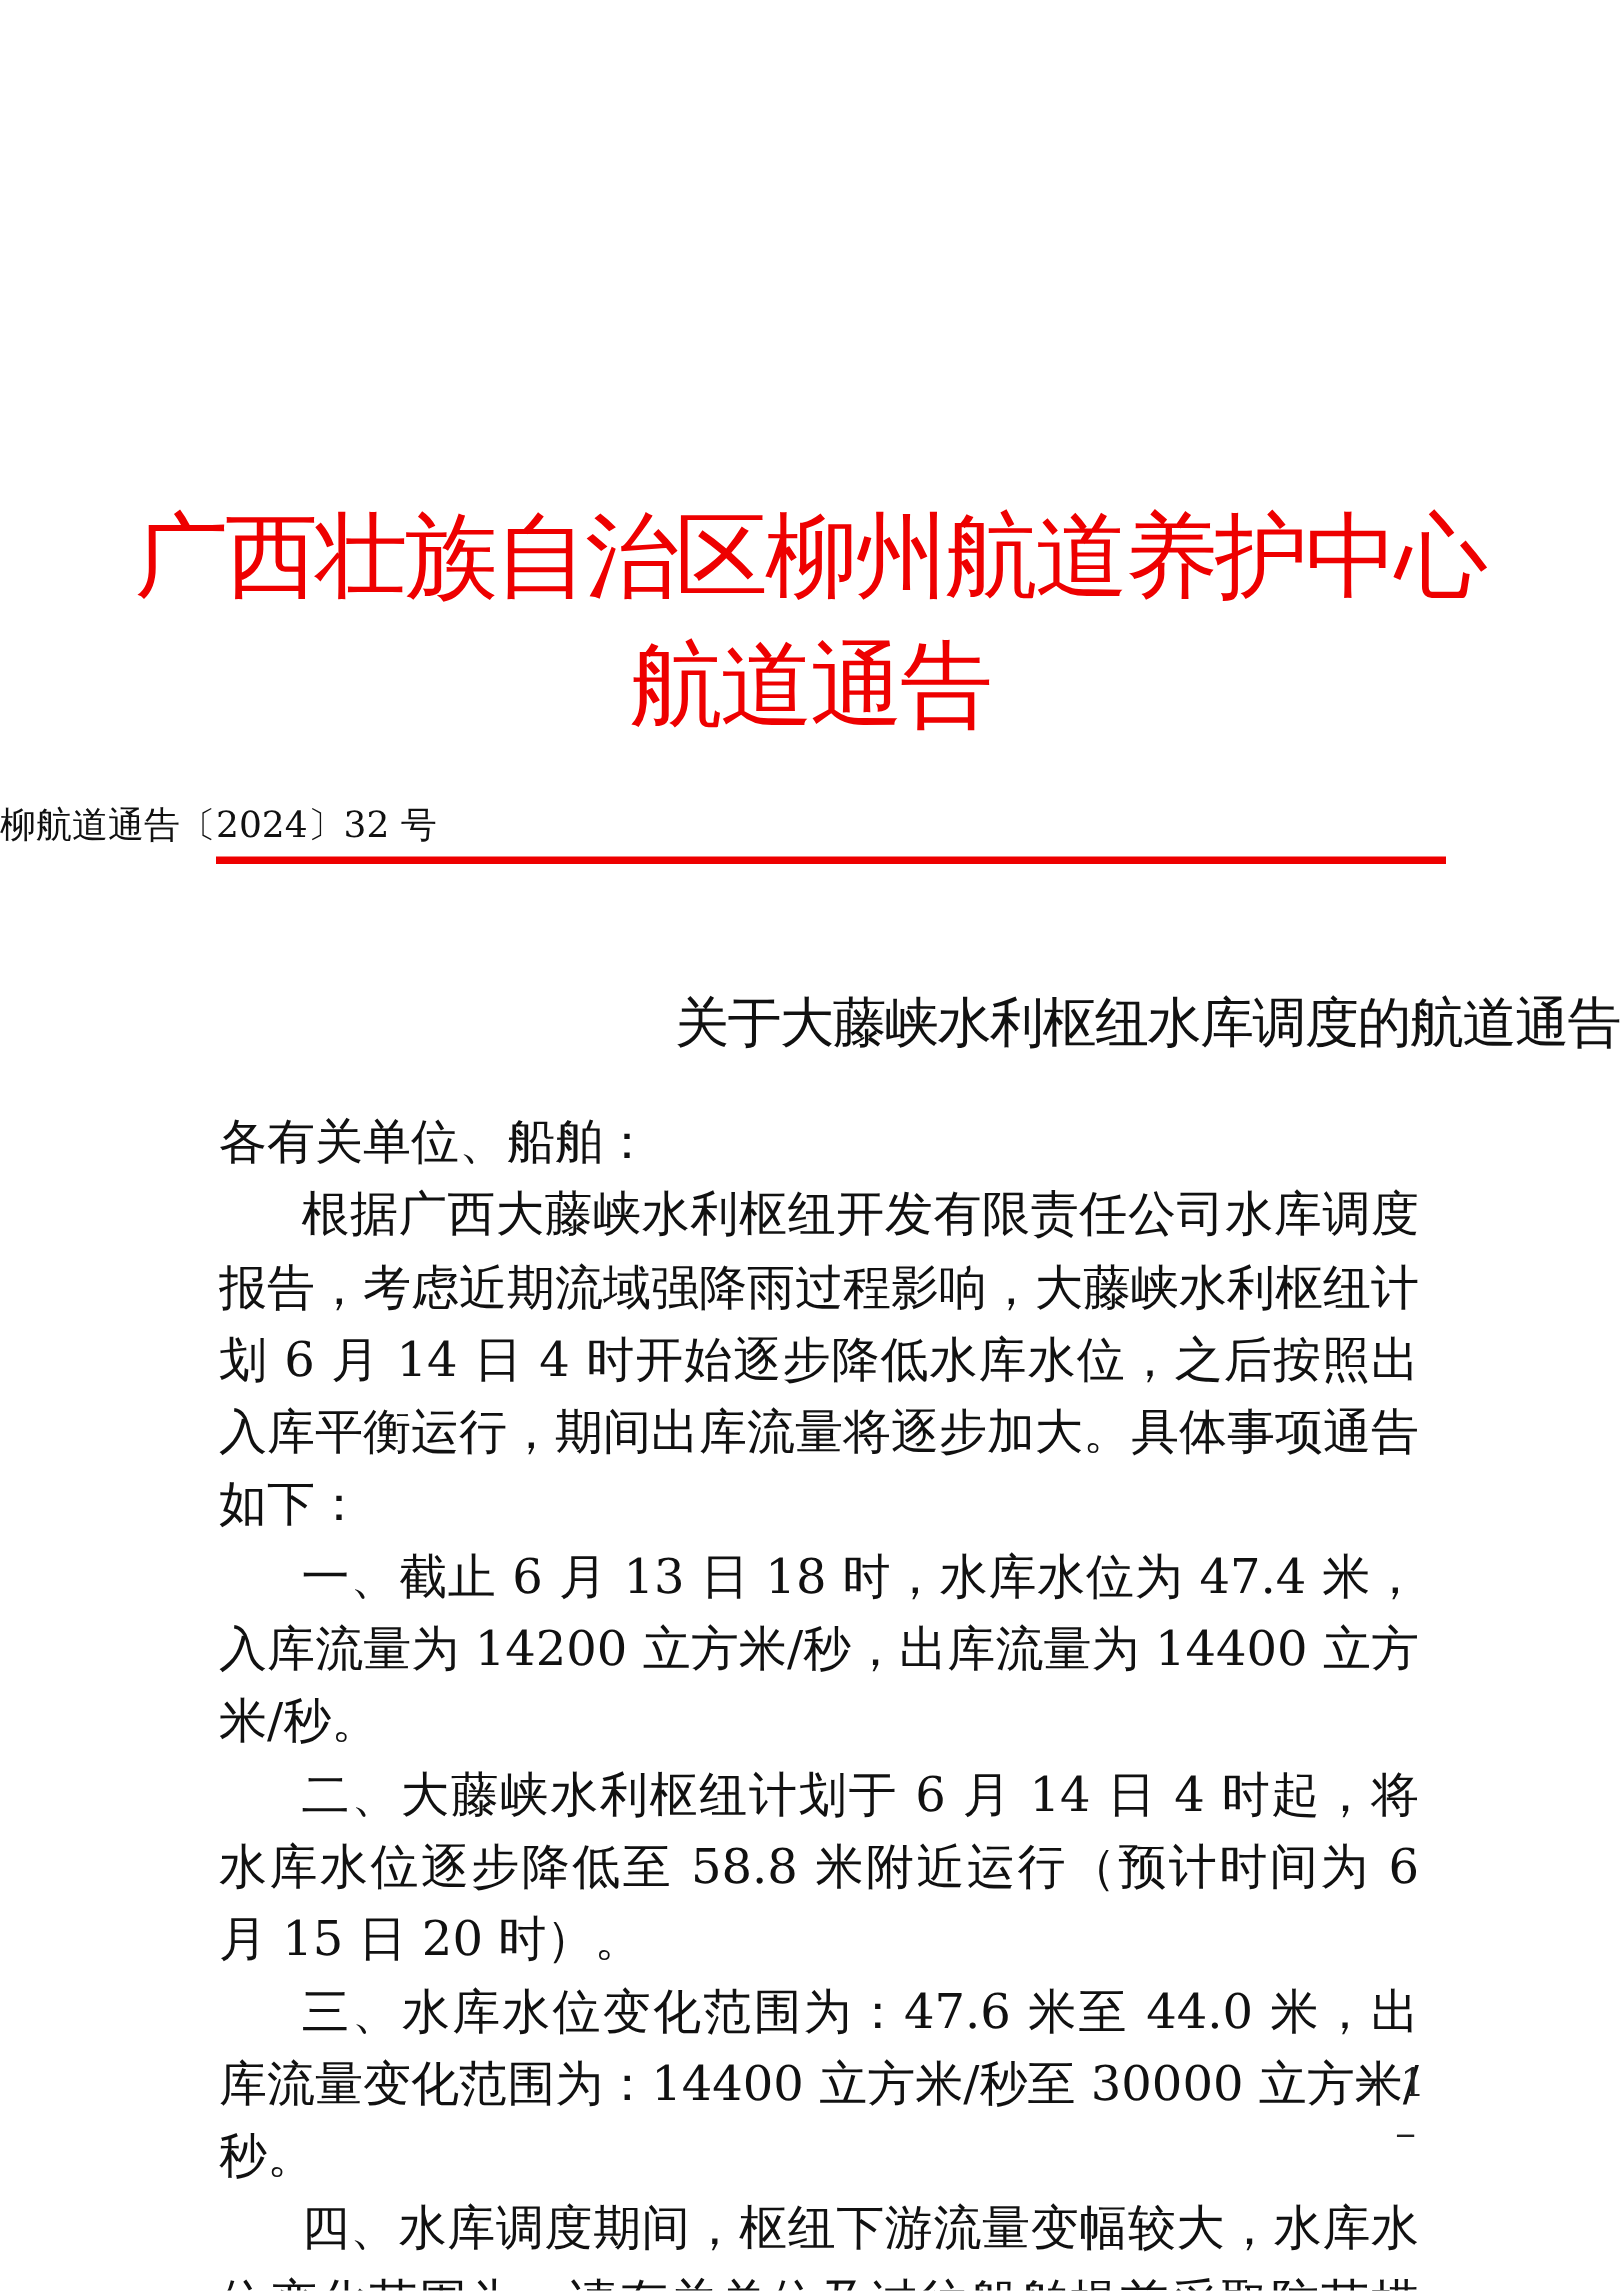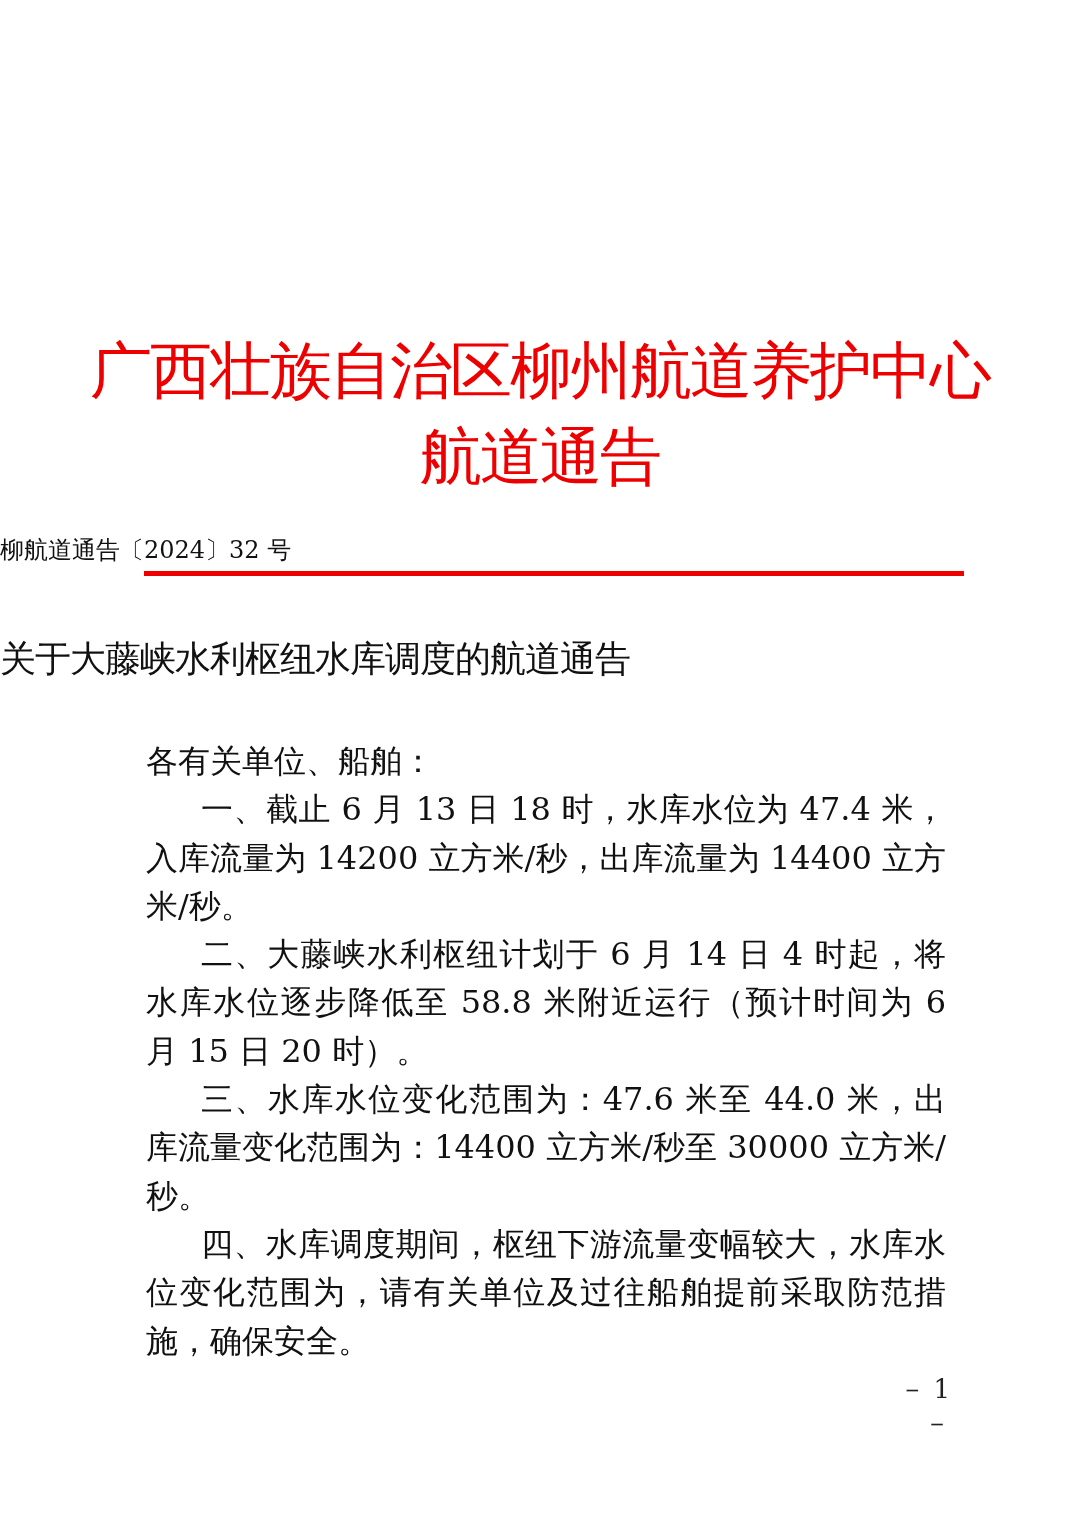--- a/index.html
+++ b/index.html
@@ -49,24 +49,24 @@
   .red-rule {
     position: absolute;
     top: 571px;
     left: 144px;
     width: 820px;
     height: 5px;
     background: #ee0000;
   }
   .notice-title {
     position: absolute;
-    top: 636px;
+    top: 660px;
     left: 0;
     width: 1080px;
-    text-align: left;
+    text-align: right;
     font-family: "DejaVu Sans", "Liberation Sans", sans-serif;
     font-size: 36px;
     line-height: 46px;
     letter-spacing: -1px;
     color: #111111;
   }
   .body-text {
     position: absolute;
     left: 146px;
     width: 800px;
@@ -103,20 +103,21 @@
   <div class="org-title line2">航道通告</div>
 
   <div class="doc-number">柳航道通告〔2024〕32 号</div>
 
   <div class="red-rule"></div>
 
   <div class="notice-title">关于大藤峡水利枢纽水库调度的航道通告</div>
 
   <div class="body-text">
     <p>各有关单位、船舶：</p>
+    <p class="indent">根据广西大藤峡水利枢纽开发有限责任公司水库调度报告，考虑近期流域强降雨过程影响，大藤峡水利枢纽计划 6 月 14 日 4 时开始逐步降低水库水位，之后按照出入库平衡运行，期间出库流量将逐步加大。具体事项通告如下：</p>
     <p class="indent">一、截止 6 月 13 日 18 时，水库水位为 47.4 米，入库流量为 14200 立方米/秒，出库流量为 14400 立方米/秒。</p>
     <p class="indent">二、大藤峡水利枢纽计划于 6 月 14 日 4 时起，将水库水位逐步降低至 58.8 米附近运行（预计时间为 6 月 15 日 20 时）。</p>
     <p class="indent">三、水库水位变化范围为：47.6 米至 44.0 米，出库流量变化范围为：14400 立方米/秒至 30000 立方米/秒。</p>
     <p class="indent">四、水库调度期间，枢纽下游流量变幅较大，水库水位变化范围为，请有关单位及过往船舶提前采取防范措施，确保安全。</p>
   </div>
 
   <div class="page-number">－ 1 －</div>
 
 </div>
 

